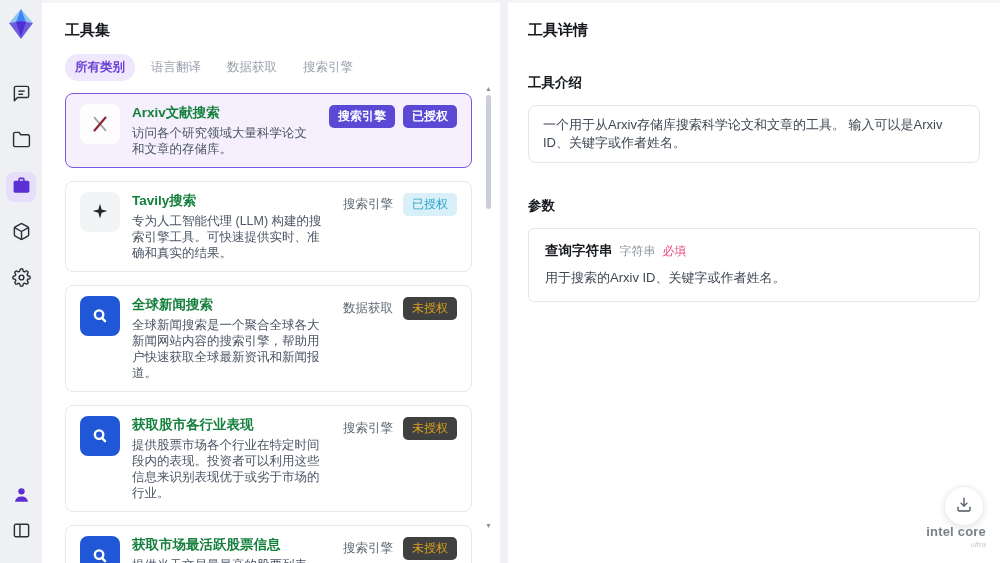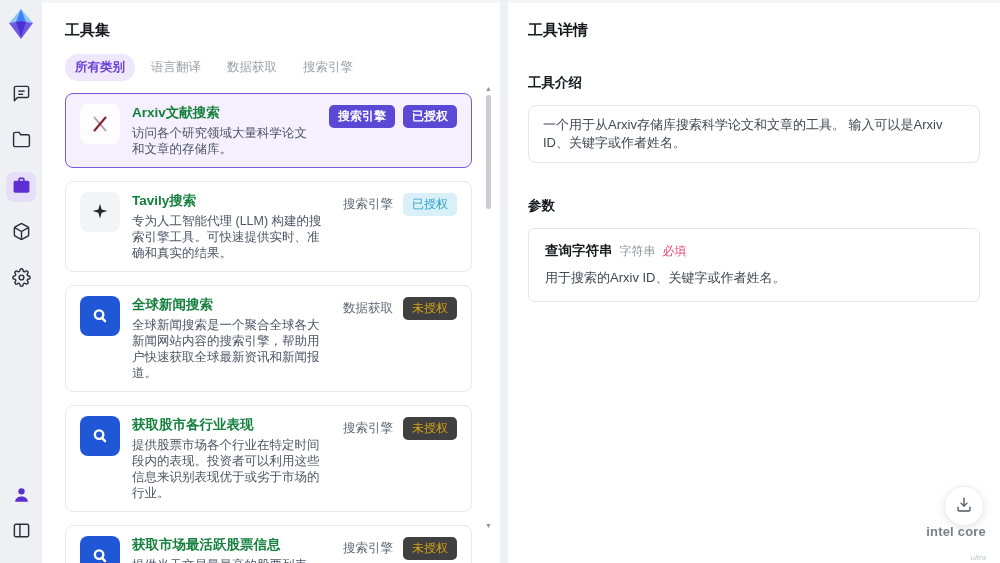--- a/index.html
+++ b/index.html
@@ -66,21 +66,21 @@
   .param-desc { font-size:13px; color:#3f4752; }
 
   
   .download-fab { position:absolute; right:16px; top:486px; width:40px; height:40px; border-radius:50%;
     background:#fff; border:1px solid #edeef1; box-shadow:0 2px 8px rgba(0,0,0,.10);
     display:flex; align-items:center; justify-content:center; cursor:pointer; }
   .download-fab svg { width:18px; height:18px; }
   .intel-logo { position:absolute; right:14px; top:524px; text-align:right; color:#7a8088; }
   .intel-main { font-size:13px; }
   .intel-main b { font-weight:bold; letter-spacing:.2px; }
-  .intel-sub { font-size:8px; color:#c6cad0; margin-top:14px;font-style:italic; }
+  .intel-sub { font-size:8px; color:#c6cad0; margin-top:1px;font-style:italic; }
 </style>
 </head>
 <body>
 
 <div class="app">
 
   <aside class="sidebar">
     <div class="logo">
       <svg viewBox="0 0 30 32">
         <polygon points="15,1 27,15 15,13 3,15" fill="#8fc6f2"></polygon>

